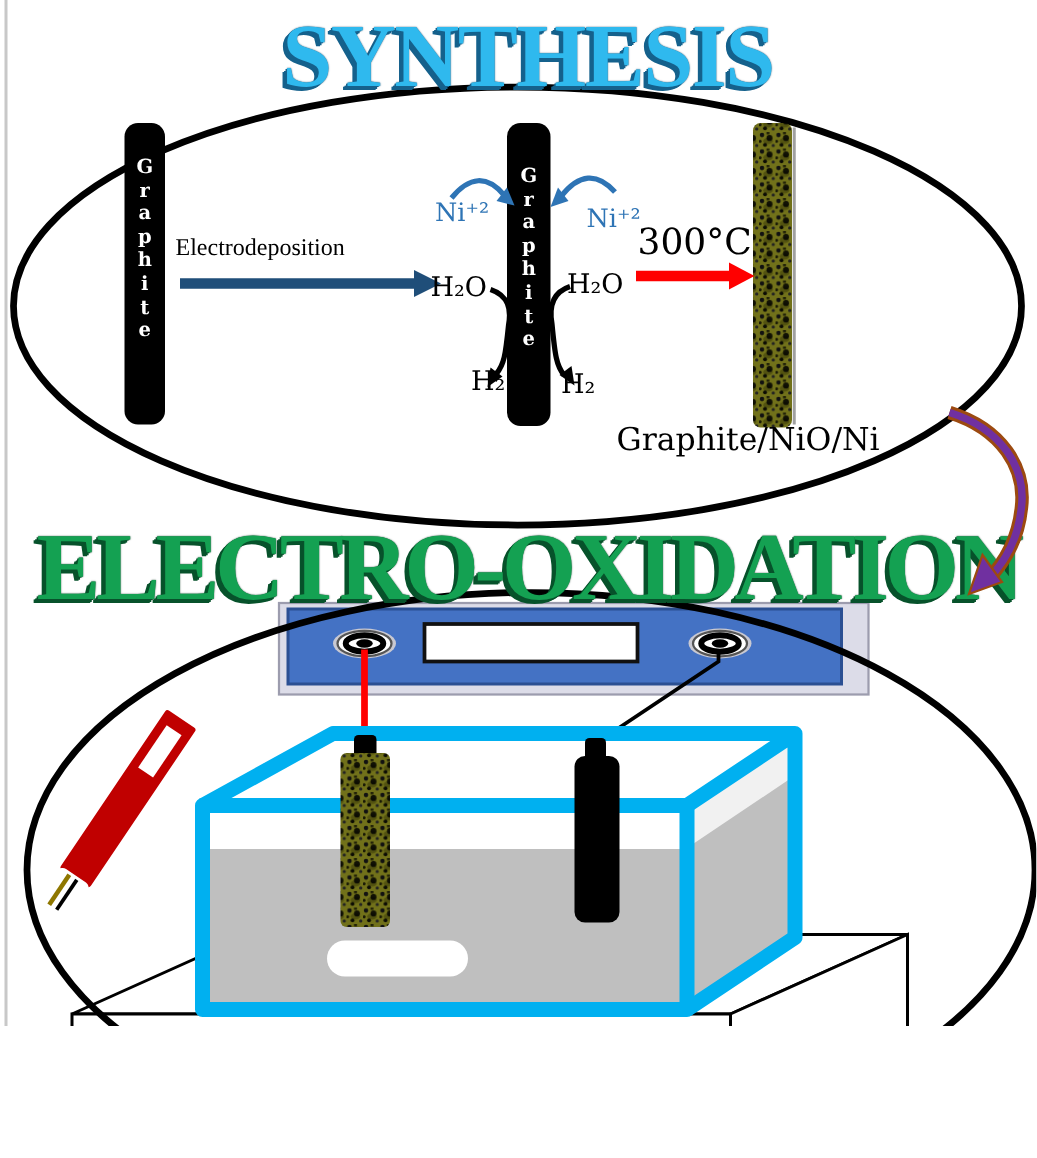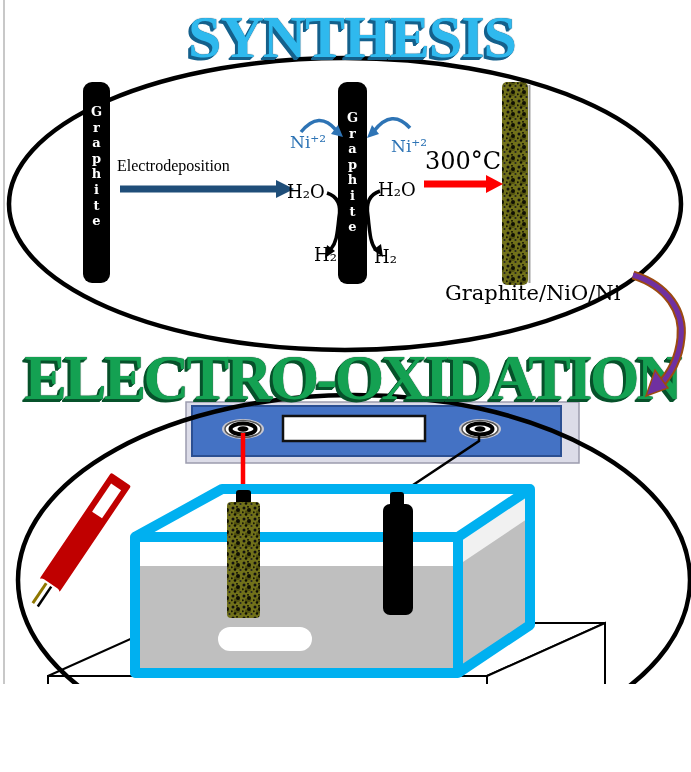--- a/index.html
+++ b/index.html
@@ -18,21 +18,21 @@
   #lbl-rod1{left:83px;top:104px;width:27px;}
   #lbl-rod2{left:338px;top:110px;width:29px;}
   #lbl-deposition{left:117px;top:158px;font-family:"Liberation Serif",serif;font-size:16px;}
   #lbl-ni-left{left:290px;top:134px;font-size:17px;color:#2E74B5;}
   #lbl-ni-right{left:391px;top:138px;font-size:17px;color:#2E74B5;}
   #lbl-h2o-left{left:287px;top:183px;font-size:18px;}
   #lbl-h2o-right{left:378px;top:181px;font-size:18px;}
   #lbl-h2-left{left:314px;top:246px;font-size:18px;}
   #lbl-h2-right{left:374px;top:248px;font-size:18px;}
   #lbl-temp{left:425px;top:149px;font-size:24px;}
-  #lbl-product{left:445px;top:282px;font-size:21px;}
+  #lbl-product{left:411px;top:282px;font-size:21px;}
 </style>
 </head>
 <body>
 
 <div id="stage">
 
   <svg width="691" height="772" viewBox="0 0 691 772">
     <defs>
       <pattern id="speck" width="11" height="11" patternUnits="userSpaceOnUse">
         <rect width="11" height="11" fill="#71711A"></rect>

